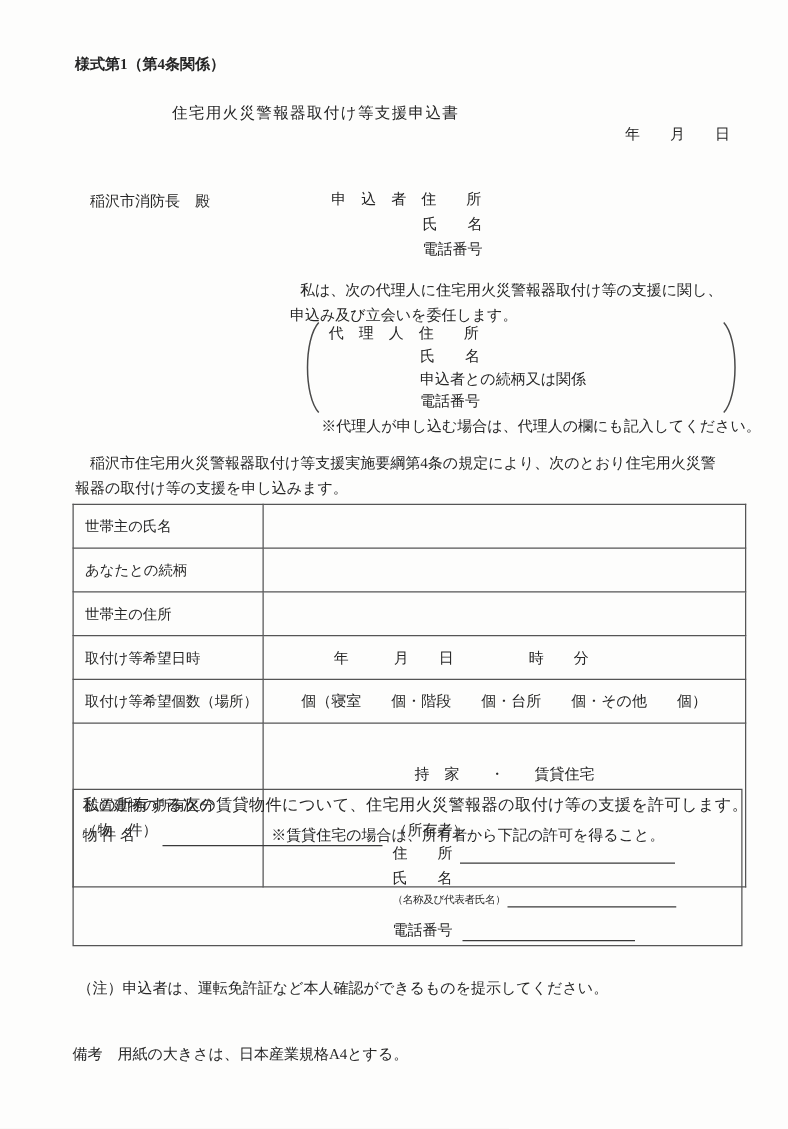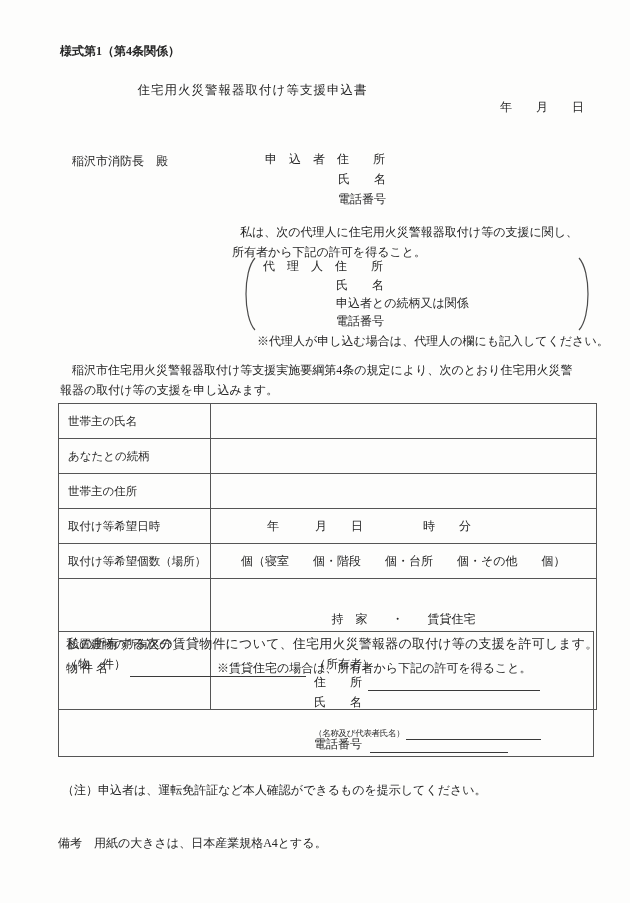--- a/index.html
+++ b/index.html
@@ -40,21 +40,21 @@
   <div class="abs" style="left:60px;top:44px;font-weight:bold;">様式第1（第4条関係）</div>
   <div class="abs title" style="top:82px;">住宅用火災警報器取付け等支援申込書</div>
   <div class="abs" style="left:500px;top:100px;">年　　月　　日</div>
   <div class="abs" style="left:72px;top:119px;margin-top:35px;">稲沢市消防長　殿</div>
 
   <div class="abs" style="left:265px;top:152px;">申　込　者　住　　所</div>
   <div class="abs" style="left:338px;top:172px;">氏　　名</div>
   <div class="abs" style="left:338px;top:192px;">電話番号</div>
 
   <div class="abs" style="left:240px;top:225px;">私は、次の代理人に住宅用火災警報器取付け等の支援に関し、</div>
-  <div class="abs" style="left:232px;top:245px;">所有者から下記の許可を得ること。</div>
+  <div class="abs" style="left:232px;top:245px;">申込み及び立会いを委任します。</div>
 
   <svg class="paren" style="left:239px;top:256px;" width="18" height="76" viewBox="0 0 18 76">
     <path d="M16 2 C4 15 4 61 16 74" fill="none" stroke="#4a4a4a" stroke-width="1.2"></path>
   </svg>
   <svg class="paren" style="left:577px;top:256px;" width="18" height="76" viewBox="0 0 18 76">
     <path d="M2 2 C14 15 14 61 2 74" fill="none" stroke="#4a4a4a" stroke-width="1.2"></path>
   </svg>
 
   <div class="abs" style="left:263px;top:259px;">代　理　人　住　　所</div>
   <div class="abs" style="left:336px;top:278px;">氏　　名</div>
@@ -110,21 +110,21 @@
       <span>物 件 名</span>
       <span class="uline" style="width:176px;"></span>
     </div>
     <div class="field-row" style="left:255px;top:42px;">
       <span>住　　所</span>
       <span class="uline" style="width:172px;margin-left:6px;"></span>
     </div>
 
     <div class="abs" style="left:255px;top:63px;">氏　　名</div>
 
-    <div class="field-row" style="left:255px;top:94px;justify-content:center;">
+    <div class="field-row" style="left:255px;top:80px;justify-content:center;">
       <span class="small-lbl">（名称及び代表者氏名）</span>
       <span class="uline" style="width:135px;"></span>
     </div>
     <div class="field-row" style="left:255px;top:104px;">
       <span>電話番号</span>
       <span class="uline" style="width:138px;margin-left:8px;"></span>
     </div>
   </div>
 
   <div class="abs" style="left:62px;top:783px;">（注）申込者は、運転免許証など本人確認ができるものを提示してください。</div>

